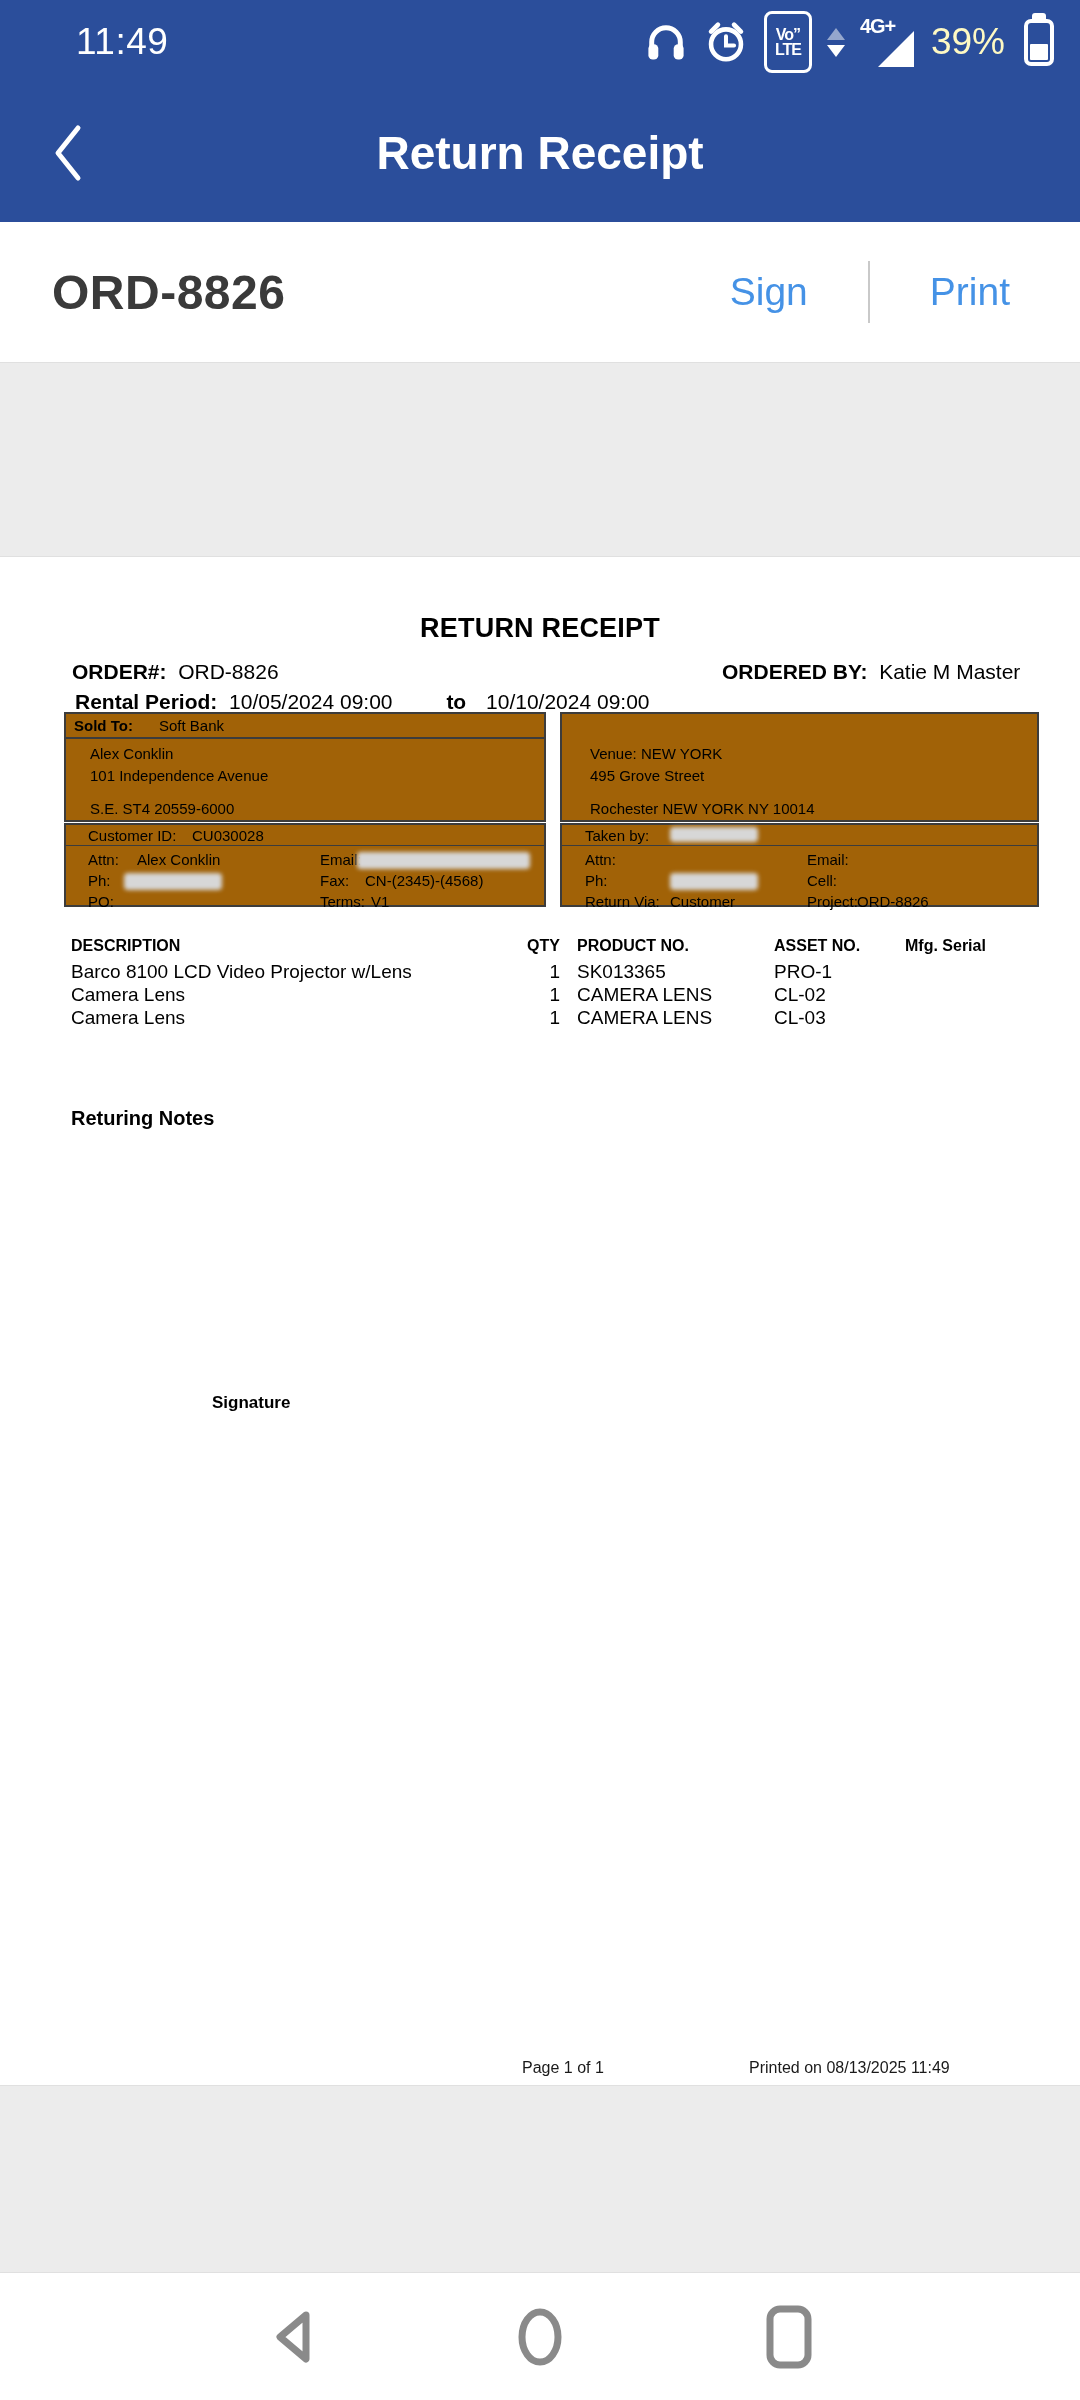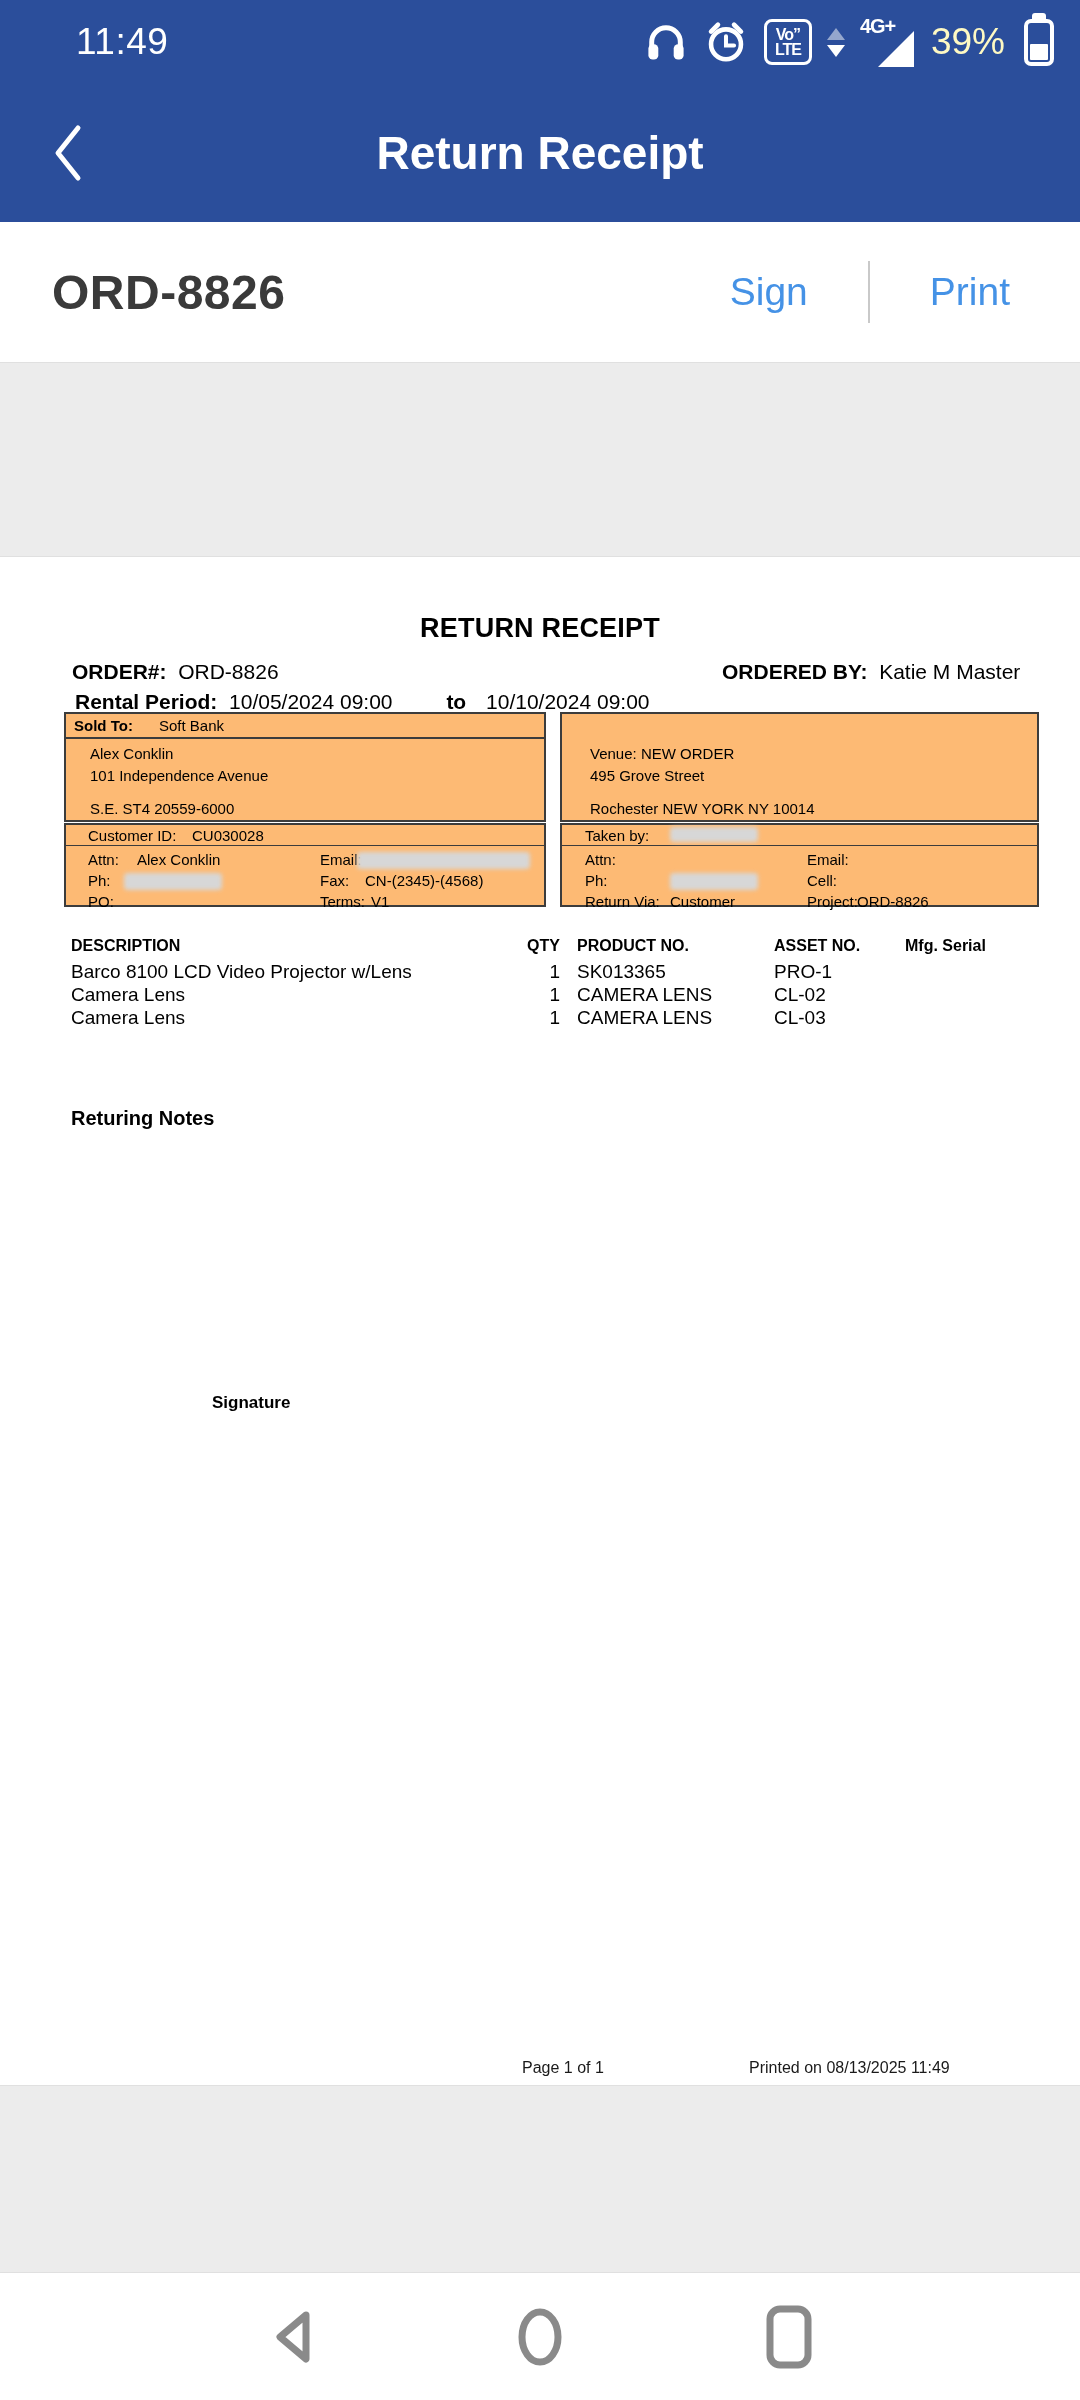--- a/index.html
+++ b/index.html
@@ -5,21 +5,21 @@
   * { margin:0; padding:0; box-sizing:border-box; }
   html,body { background:#fff; }
   body { font-family:"Liberation Sans", sans-serif; }
   .screen { position:relative; width:1080px; height:2400px; background:#ffffff; overflow:hidden; }
 
   
   .status-bar { height:84px; background:#2B4E9B; display:flex; align-items:center; justify-content:space-between; padding:0 26px 0 76px; }
   .sb-time { color:#fff; font-size:37px; font-weight:500; letter-spacing:.5px; }
   .sb-right { display:flex; align-items:center; gap:15px; }
   .sb-right svg { display:block; }
-  .volte-badge { width:48px; height:46px; border:3px solid #fff; border-radius:8px; display:flex; flex-direction:column; align-items:center; justify-content:center; color:#fff; font-weight:bold; font-size:16px; line-height:15px; letter-spacing:-1px; }
+  .volte-badge { width:48px; height:62px; border:3px solid #fff; border-radius:8px; display:flex; flex-direction:column; align-items:center; justify-content:center; color:#fff; font-weight:bold; font-size:16px; line-height:15px; letter-spacing:-1px; }
   .arrows { display:flex; flex-direction:column; gap:5px; align-items:center; }
   .arrow-up { width:0; height:0; border-left:9px solid transparent; border-right:9px solid transparent; border-bottom:12px solid rgba(255,255,255,.5); }
   .arrow-down { width:0; height:0; border-left:9px solid transparent; border-right:9px solid transparent; border-top:12px solid #ffffff; }
   .signal-wrap { position:relative; width:56px; height:50px; }
   .signal-label { position:absolute; top:-2px; left:0; color:#fff; font-size:20px; font-weight:bold; letter-spacing:-1px; }
   .signal-wrap svg { position:absolute; right:0; bottom:0; }
   .sb-batt-pct { color:#fef9c3; font-size:37px; font-weight:500; }
   .battery { position:relative; width:30px; height:47px; border:4px solid #fff; border-radius:7px; margin-left:4px; }
   .battery::before { content:""; position:absolute; top:-10px; left:50%; transform:translateX(-50%); width:14px; height:7px; background:#fff; border-radius:3px 3px 0 0; }
   .battery::after { content:""; position:absolute; left:2px; right:2px; bottom:2px; height:16px; background:#fff; border-radius:1px; }
@@ -40,21 +40,21 @@
   .gap-band { background:#ECECEC; border-top:1px solid #e0e0e0; border-bottom:1px solid #e0e0e0; }
   .gap-top { height:195px; }
   .gap-bottom { height:188px; }
 
   
   .document { position:relative; width:1080px; height:1528px; background:#ffffff; color:#000; }
   .doc-abs { position:absolute; white-space:nowrap; }
   .doc-title { top:56px; left:0; width:100%; text-align:center; font-size:27px; font-weight:bold; letter-spacing:.2px; }
   .meta { font-size:21px; }
   .meta b { font-weight:bold; }
-  .doc-box { position:absolute; border:2px solid #3c3c3c; background:#fdba74; }
+  .doc-box { position:absolute; border:2px solid #3c3c3c; background:#a16207; }
   .box-hd { height:25px; border-bottom:2px solid #3c3c3c; position:relative; font-size:15px; }
   .bx { position:absolute; font-size:15px; white-space:nowrap; }
   .bold { font-weight:bold; }
   .pill { position:absolute; height:17px; background:#d7d7d7; border-radius:4px; filter:blur(2px); }
   .th { font-size:16px; font-weight:bold; }
   .td { font-size:19px; }
   .tqty { width:56px; text-align:right; }
   .doc-footer { font-size:16px; color:#1a1a1a; }
 
   
@@ -142,21 +142,21 @@
       <div class="box-hd">
         <span class="bx bold" style="left:8px; top:3px;">Sold To:</span>
         <span class="bx" style="left:93px; top:3px;">Soft Bank</span>
       </div>
       <span class="bx" style="left:24px; top:31px;">Alex Conklin</span>
       <span class="bx" style="left:24px; top:53px;">101 Independence Avenue</span>
       <span class="bx" style="left:24px; top:86px;">S.E. ST4 20559-6000</span>
     </div>
 
     <div class="doc-box" style="left:560px; top:155px; width:479px; height:110px;">
-      <span class="bx" style="left:28px; top:31px;">Venue: NEW ORDER</span>
+      <span class="bx" style="left:28px; top:31px;">Venue: NEW YORK</span>
       <span class="bx" style="left:28px; top:53px;">495 Grove Street</span>
       <span class="bx" style="left:28px; top:86px;">Rochester NEW YORK NY 10014</span>
     </div>
 
     <div class="doc-box" style="left:64px; top:266px; width:482px; height:84px;">
       <div class="box-hd" style="height:21px; border-bottom-width:1.5px;">
         <span class="bx" style="left:22px; top:2px;">Customer ID:</span>
         <span class="bx" style="left:126px; top:2px;">CU030028</span>
       </div>
       <span class="bx" style="left:22px; top:26px;">Attn:</span>

